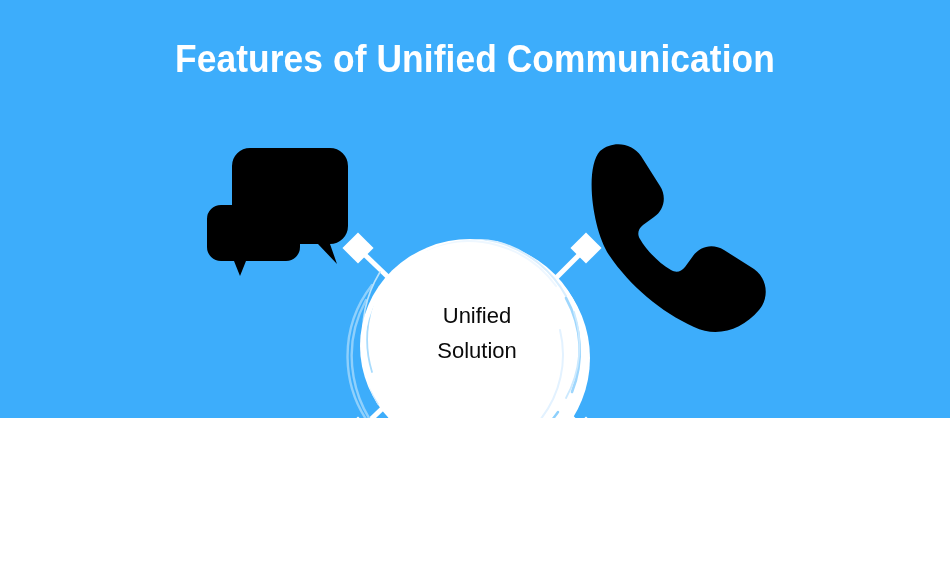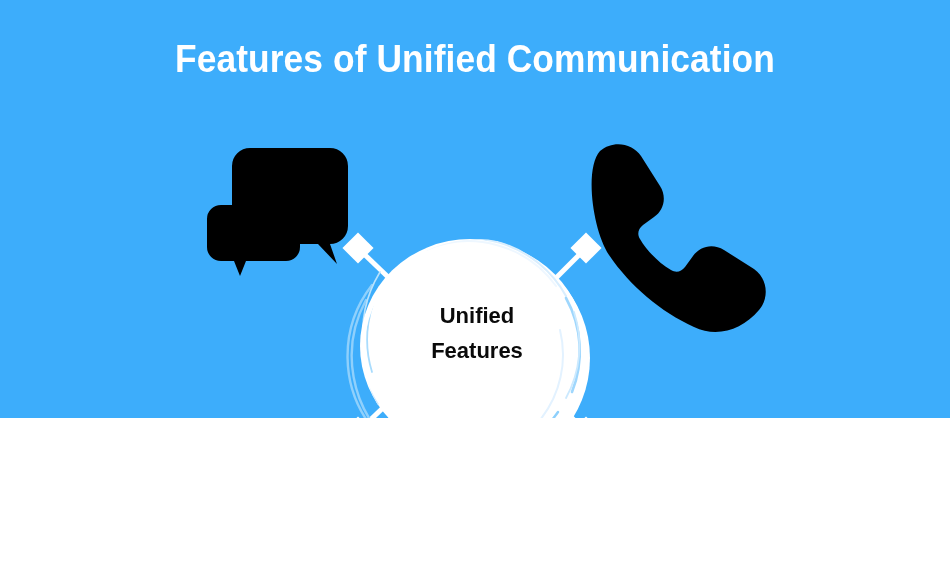--- a/index.html
+++ b/index.html
@@ -48,21 +48,21 @@
     height: 578px;
   }
   .hub-text {
     position: absolute;
     left: 367px;
     top: 298px;
     width: 220px;
     text-align: center;
     color: #0a0a0a;
     font-family: "Liberation Sans", "DejaVu Sans", sans-serif;
-    font-weight: 700;
+    font-weight: 400;
     font-size: 22px;
     line-height: 35px;
     user-select: none;
     pointer-events: none;
   }
   .hub-text div { white-space: nowrap; }
   .node-hit {
     position: absolute;
     background: transparent;
   }
@@ -200,21 +200,21 @@
         <path d="M 600 448 L 658 498 L 716 448"></path>
 
         <path d="M 600 530 L 641 486"></path>
         <path d="M 716 530 L 675 486"></path>
       </g>
     </svg>
   </div>
 
   <div class="hub-text">
     <div>Unified</div>
-    <div>Features</div>
+    <div>Solution</div>
   </div>
 
   <div class="node-hit" style="left:205px; top:148px; width:145px; height:130px;"></div>
   <div class="node-hit" style="left:575px; top:145px; width:140px; height:140px;"></div>
   <div class="node-hit" style="left:200px; top:430px; width:155px; height:105px;"></div>
   <div class="node-hit" style="left:596px; top:444px; width:124px; height:90px;"></div>
   <div class="node-hit" style="left:367px; top:242px; width:220px; height:220px; border-radius:50%;"></div>
 
 </div>
 

